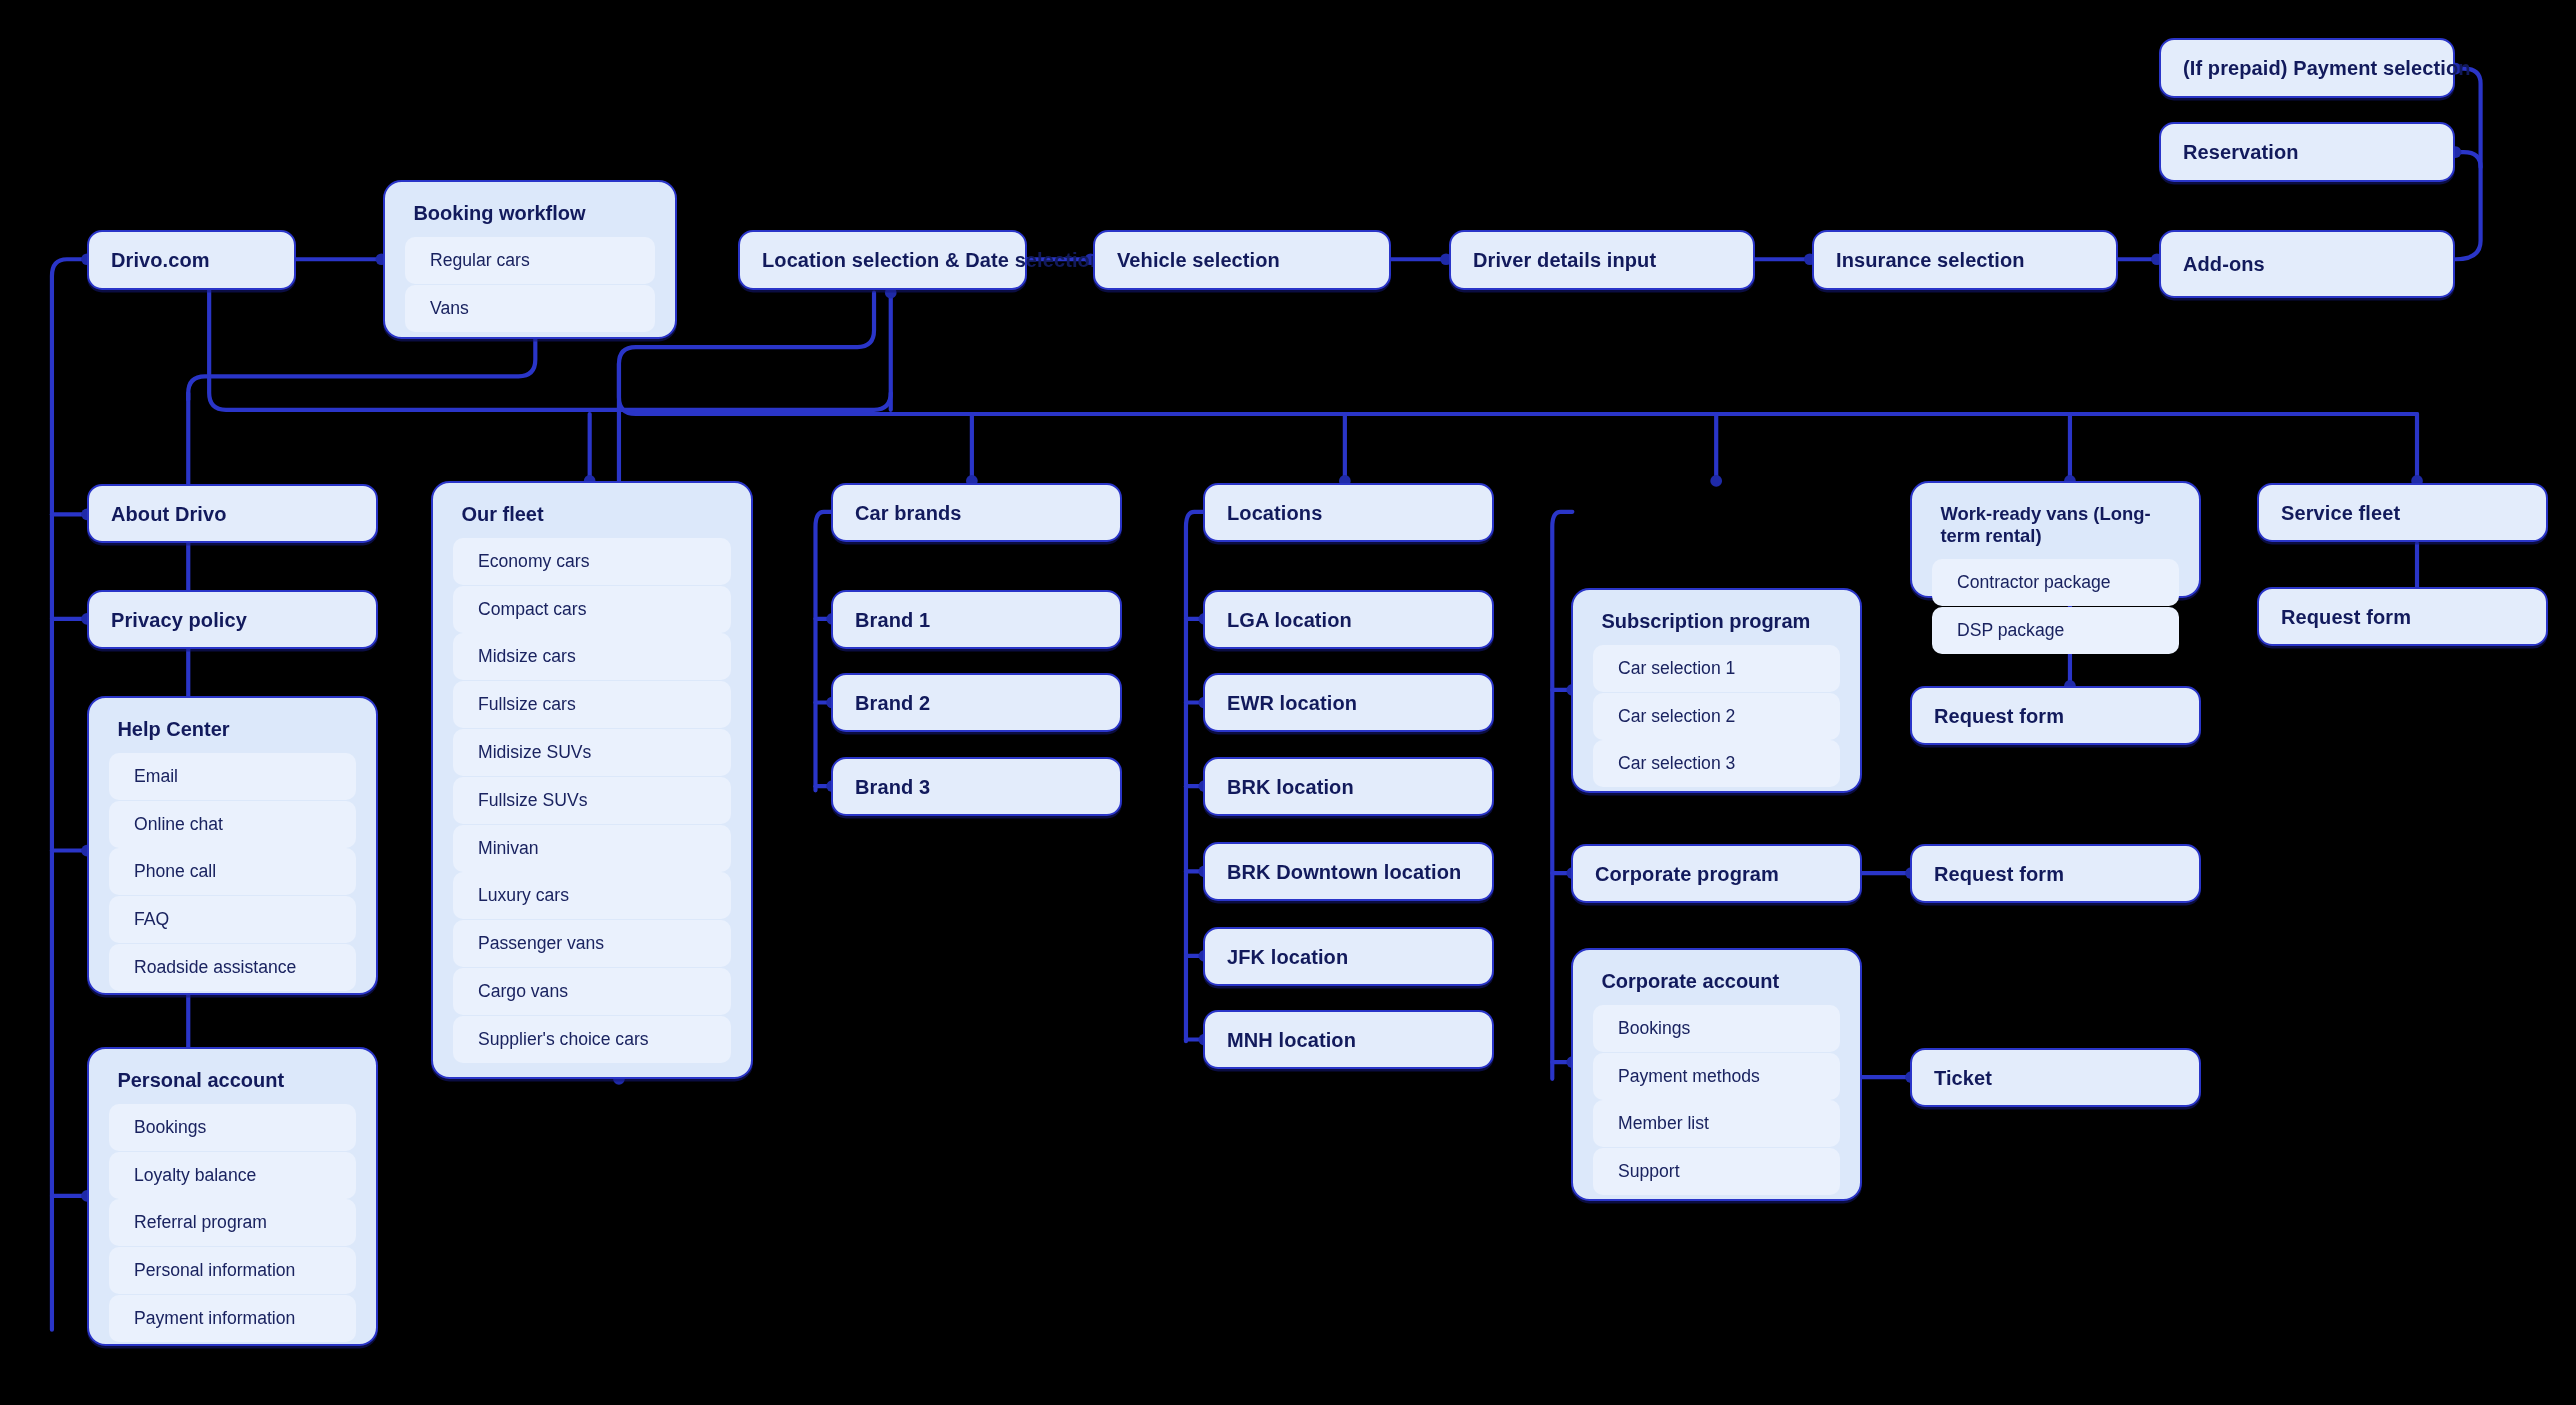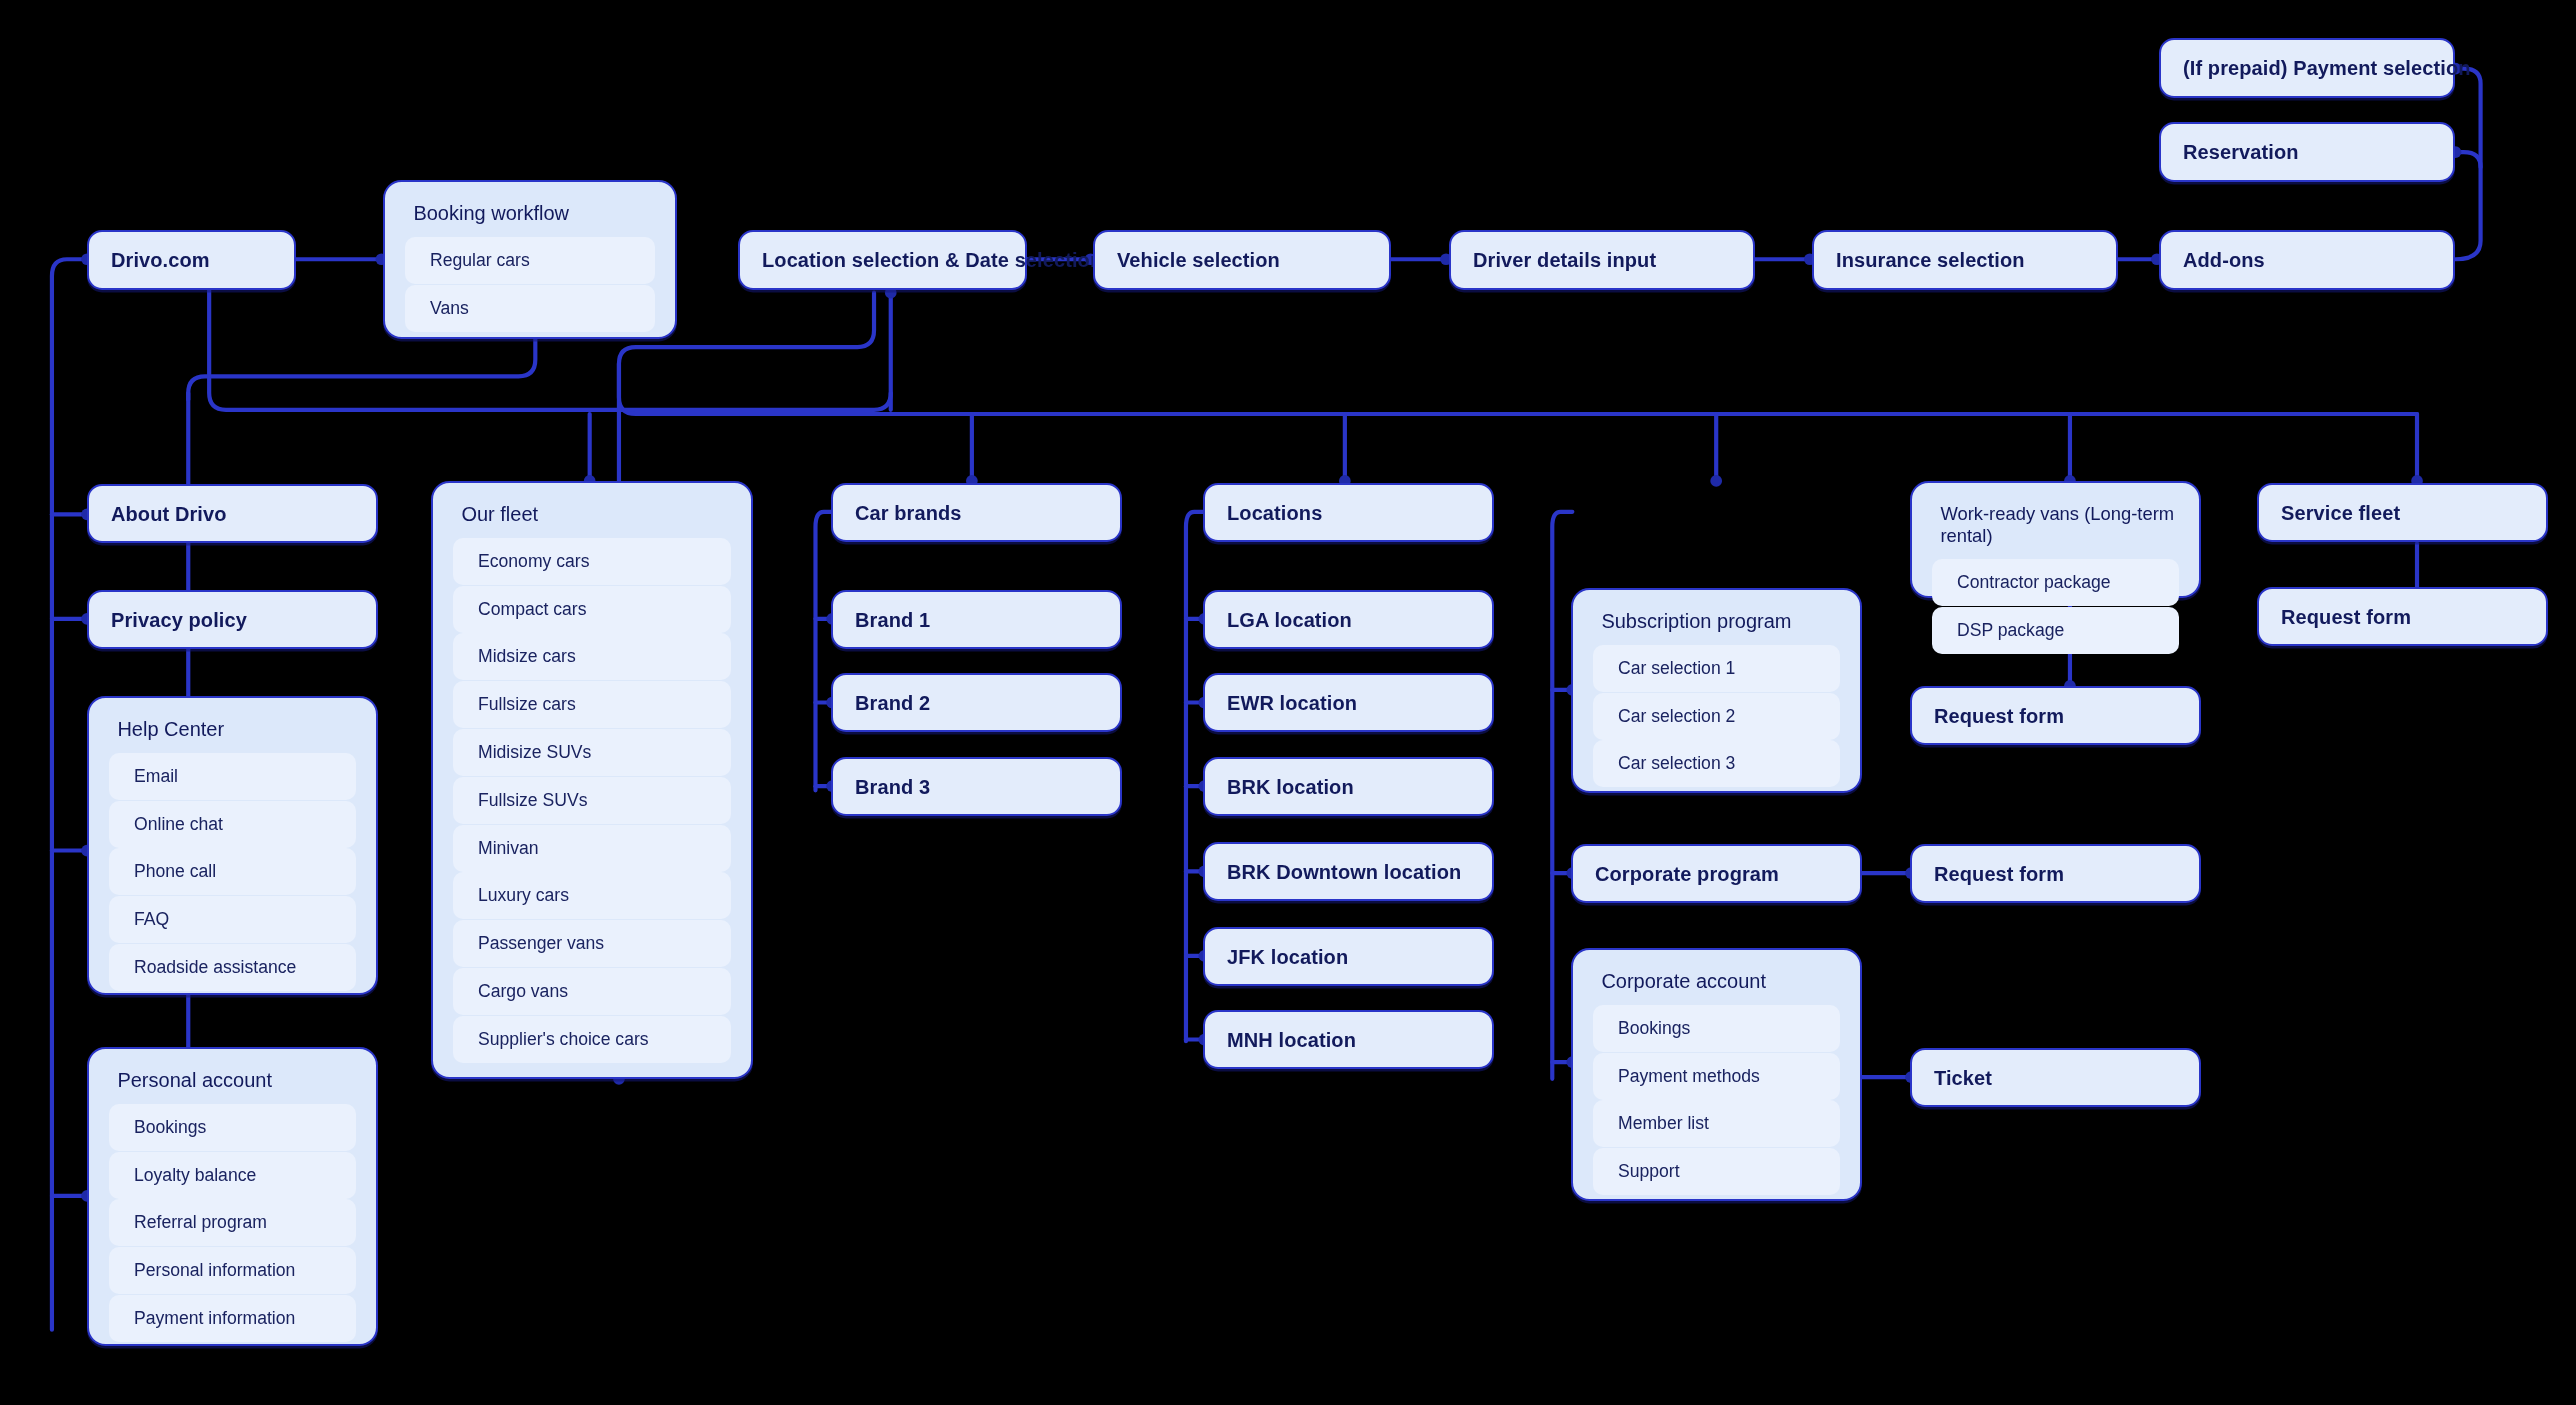--- a/index.html
+++ b/index.html
@@ -9,21 +9,21 @@
 
   .node{position:absolute;box-sizing:border-box;border:2.1px solid #2a35c8;
         border-radius:15px;background:#e3ecfb;
         box-shadow:0 2.5px 0 0 rgba(20,24,120,.55);}
   .node .ttl{position:absolute;left:22px;top:50%;transform:translateY(-50%);
         color:#121a5c;font-size:20px;font-weight:700;letter-spacing:0.1px;white-space:nowrap;}
 
   .group{position:absolute;box-sizing:border-box;border:2.1px solid #2a35c8;
         border-radius:18.4px;background:#dce8fa;padding:18.4px 20px 18.4px 20px;
         box-shadow:0 2.5px 0 0 rgba(20,24,120,.55);}
-  .group > .ghead{color:#121a5c;font-size:20px;font-weight:400;margin:1.7px 0 11.7px 8.4px;}
+  .group > .ghead{color:#121a5c;font-size:20px;font-weight:700;margin:1.7px 0 11.7px 8.4px;}
   .chip{box-sizing:border-box;background:#eaf1fd;border-radius:10px;
         height:47px;display:flex;align-items:center;padding-left:25px;margin-bottom:0.8px;}
   .chip span{color:#1a2360;font-size:17.6px;font-weight:400;white-space:nowrap;}
 </style>
 </head>
 <body>
 
 <div id="stage">
 
   <svg id="wires" viewBox="0 0 3080 1680">
@@ -150,21 +150,21 @@
   </div>
   <div class="node" style="left:1093px;top:230px;width:298px;height:60px;">
     <div class="ttl">Vehicle selection</div>
   </div>
   <div class="node" style="left:1449px;top:230px;width:306px;height:60px;padding-left:40px;">
     <div class="ttl">Driver details input</div>
   </div>
   <div class="node" style="left:1812px;top:230px;width:306px;height:60px;">
     <div class="ttl">Insurance selection</div>
   </div>
-  <div class="node" style="left:2159px;top:230px;width:296px;height:60px;">
+  <div class="node" style="left:2159px;top:230px;width:296px;height:68px;">
     <div class="ttl">Add-ons</div>
   </div>
   <div class="node" style="left:2159px;top:38px;width:296px;height:60px;">
     <div class="ttl">(If prepaid) Payment selection</div>
   </div>
   <div class="node" style="left:2159px;top:122px;width:296px;height:60px;">
     <div class="ttl">Reservation</div>
   </div>
 
   <div class="node" style="left:87px;top:484px;width:291px;height:59px;">

